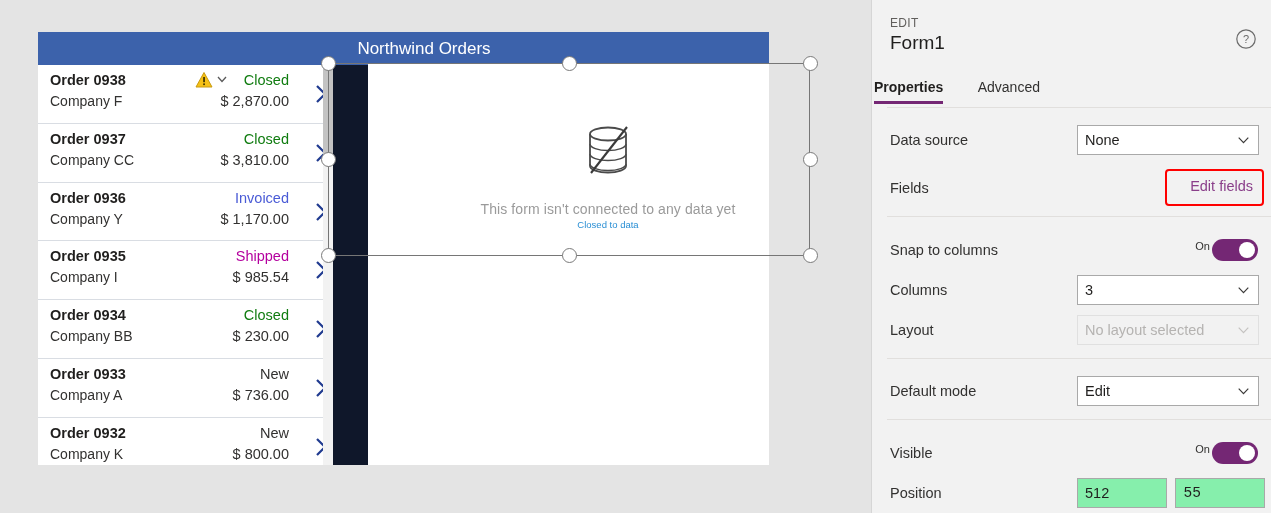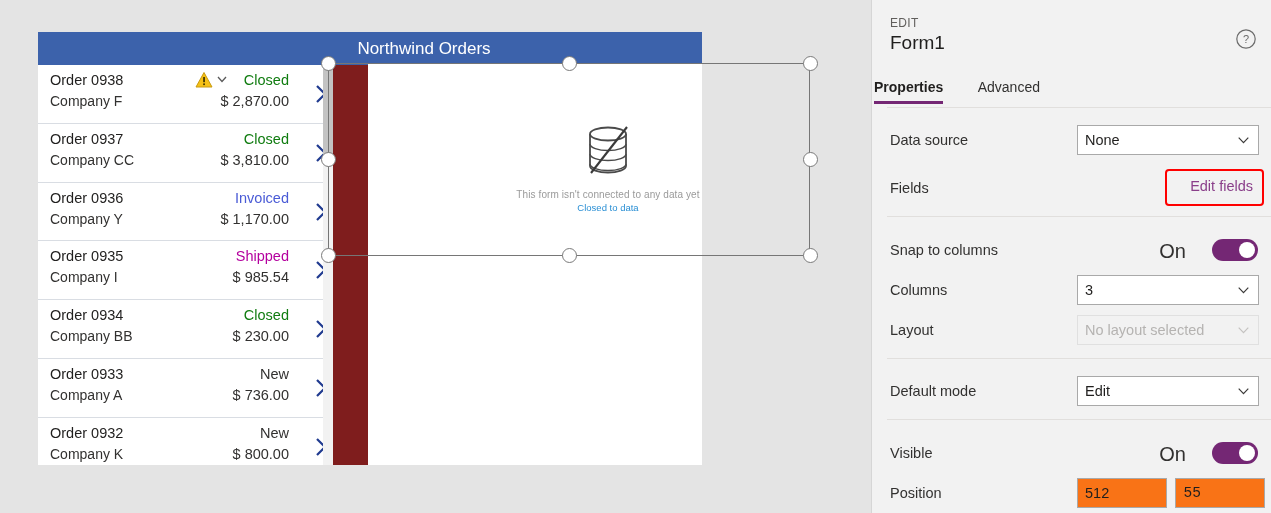--- a/index.html
+++ b/index.html
@@ -12,22 +12,22 @@
   #root { position: relative; width: 1271px; height: 513px; }
 
   
   .workspace {
     position: absolute; left: 0; top: 0;
     width: 870px; height: 513px;
     background: #e4e4e4;
   }
   .app-screen {
     position: absolute; left: 38px; top: 32px;
-    width: 664px; height: 433px;
-    background: #7f1d1d;
+    width: 731px; height: 433px;
+    background: #0f172a;
     overflow: hidden;
   }
   
   .screen-header {
     position: absolute; left: 0; top: 0;
     width: 772px; height: 33px;
     background: #3c62ab;
   }
   .screen-header-title {
     position: absolute; left: 0; top: 0;
@@ -46,21 +46,21 @@
   }
   .gallery-item {
     position: relative;
     height: 58.8px;
     border-bottom: 1px solid #d9dde3;
     padding: 7px 12px 0 12px;
   }
   .gi-row { position: relative; height: 21px; }
   .gi-title {
     position: absolute; left: 0; top: 0;
-    font-size: 14.5px; font-weight: normal; color: #201f1e;
+    font-size: 14.5px; font-weight: bold; color: #201f1e;
   }
   .gi-sub {
     position: absolute; left: 0; top: 0;
     font-size: 14px; color: #323130;
   }
   .gi-status {
     position: absolute; right: 22px; top: 0;
     font-size: 14.5px; text-align: right;
   }
   .gi-amount {
@@ -95,22 +95,22 @@
     position: absolute; left: 330px; top: 31px;
     width: 480px; height: 402px;
     background: #ffffff;
   }
   .form-empty {
     position: absolute; left: 0; top: 58px;
     width: 480px; text-align: center;
   }
   .form-empty-icon { display: block; margin: 0 auto; }
   .form-empty-text {
-    margin-top: 6px;
-    font-size: 10px; color: #9a9a9a;
+    margin-top: 18px;
+    font-size: 14px; color: #9a9a9a;
     letter-spacing: 0.1px;
   }
   .form-empty-link {
     margin-top: 2px;
     font-size: 9.5px; color: #2a8fd4;
     cursor: pointer;
   }
 
   
   .sel-frame {
@@ -204,38 +204,38 @@
     width: 99px; height: 37px;
     border: 2px solid #ff0000; border-radius: 4px;
     pointer-events: none;
   }
 
   .toggle-wrap {
     position: absolute; right: 14px; top: 9px;
     height: 22px;
   }
   .toggle-label {
-    position: absolute; right: 72px; top: 1px;
-    font-size: 20px; color: #323130;
+    position: absolute; right: 48px; top: 1px;
+    font-size: 11px; color: #323130;
   }
   .toggle {
     position: absolute; right: 0; top: 0;
     width: 46px; height: 22px; border-radius: 11px;
     background: #742774;
     cursor: pointer;
   }
   .toggle .knob {
     position: absolute; right: 3px; top: 3px;
     width: 16px; height: 16px; border-radius: 50%;
     background: #ffffff;
   }
 
   .num-input {
     width: 90px; height: 30px;
-    background: #f97316; border: 1px solid #a9a9a9;
+    background: #86efac; border: 1px solid #a9a9a9;
     font-size: 14.5px; color: #201f1e;
     line-height: 28px; padding-left: 7px;
     display: inline-block; vertical-align: top;
   }
   .num-input + .num-input { margin-left: 4px; font-family: Liberation Mono, monospace; }
 </style>
 </head>
 <body>
 
 <div id="root">

